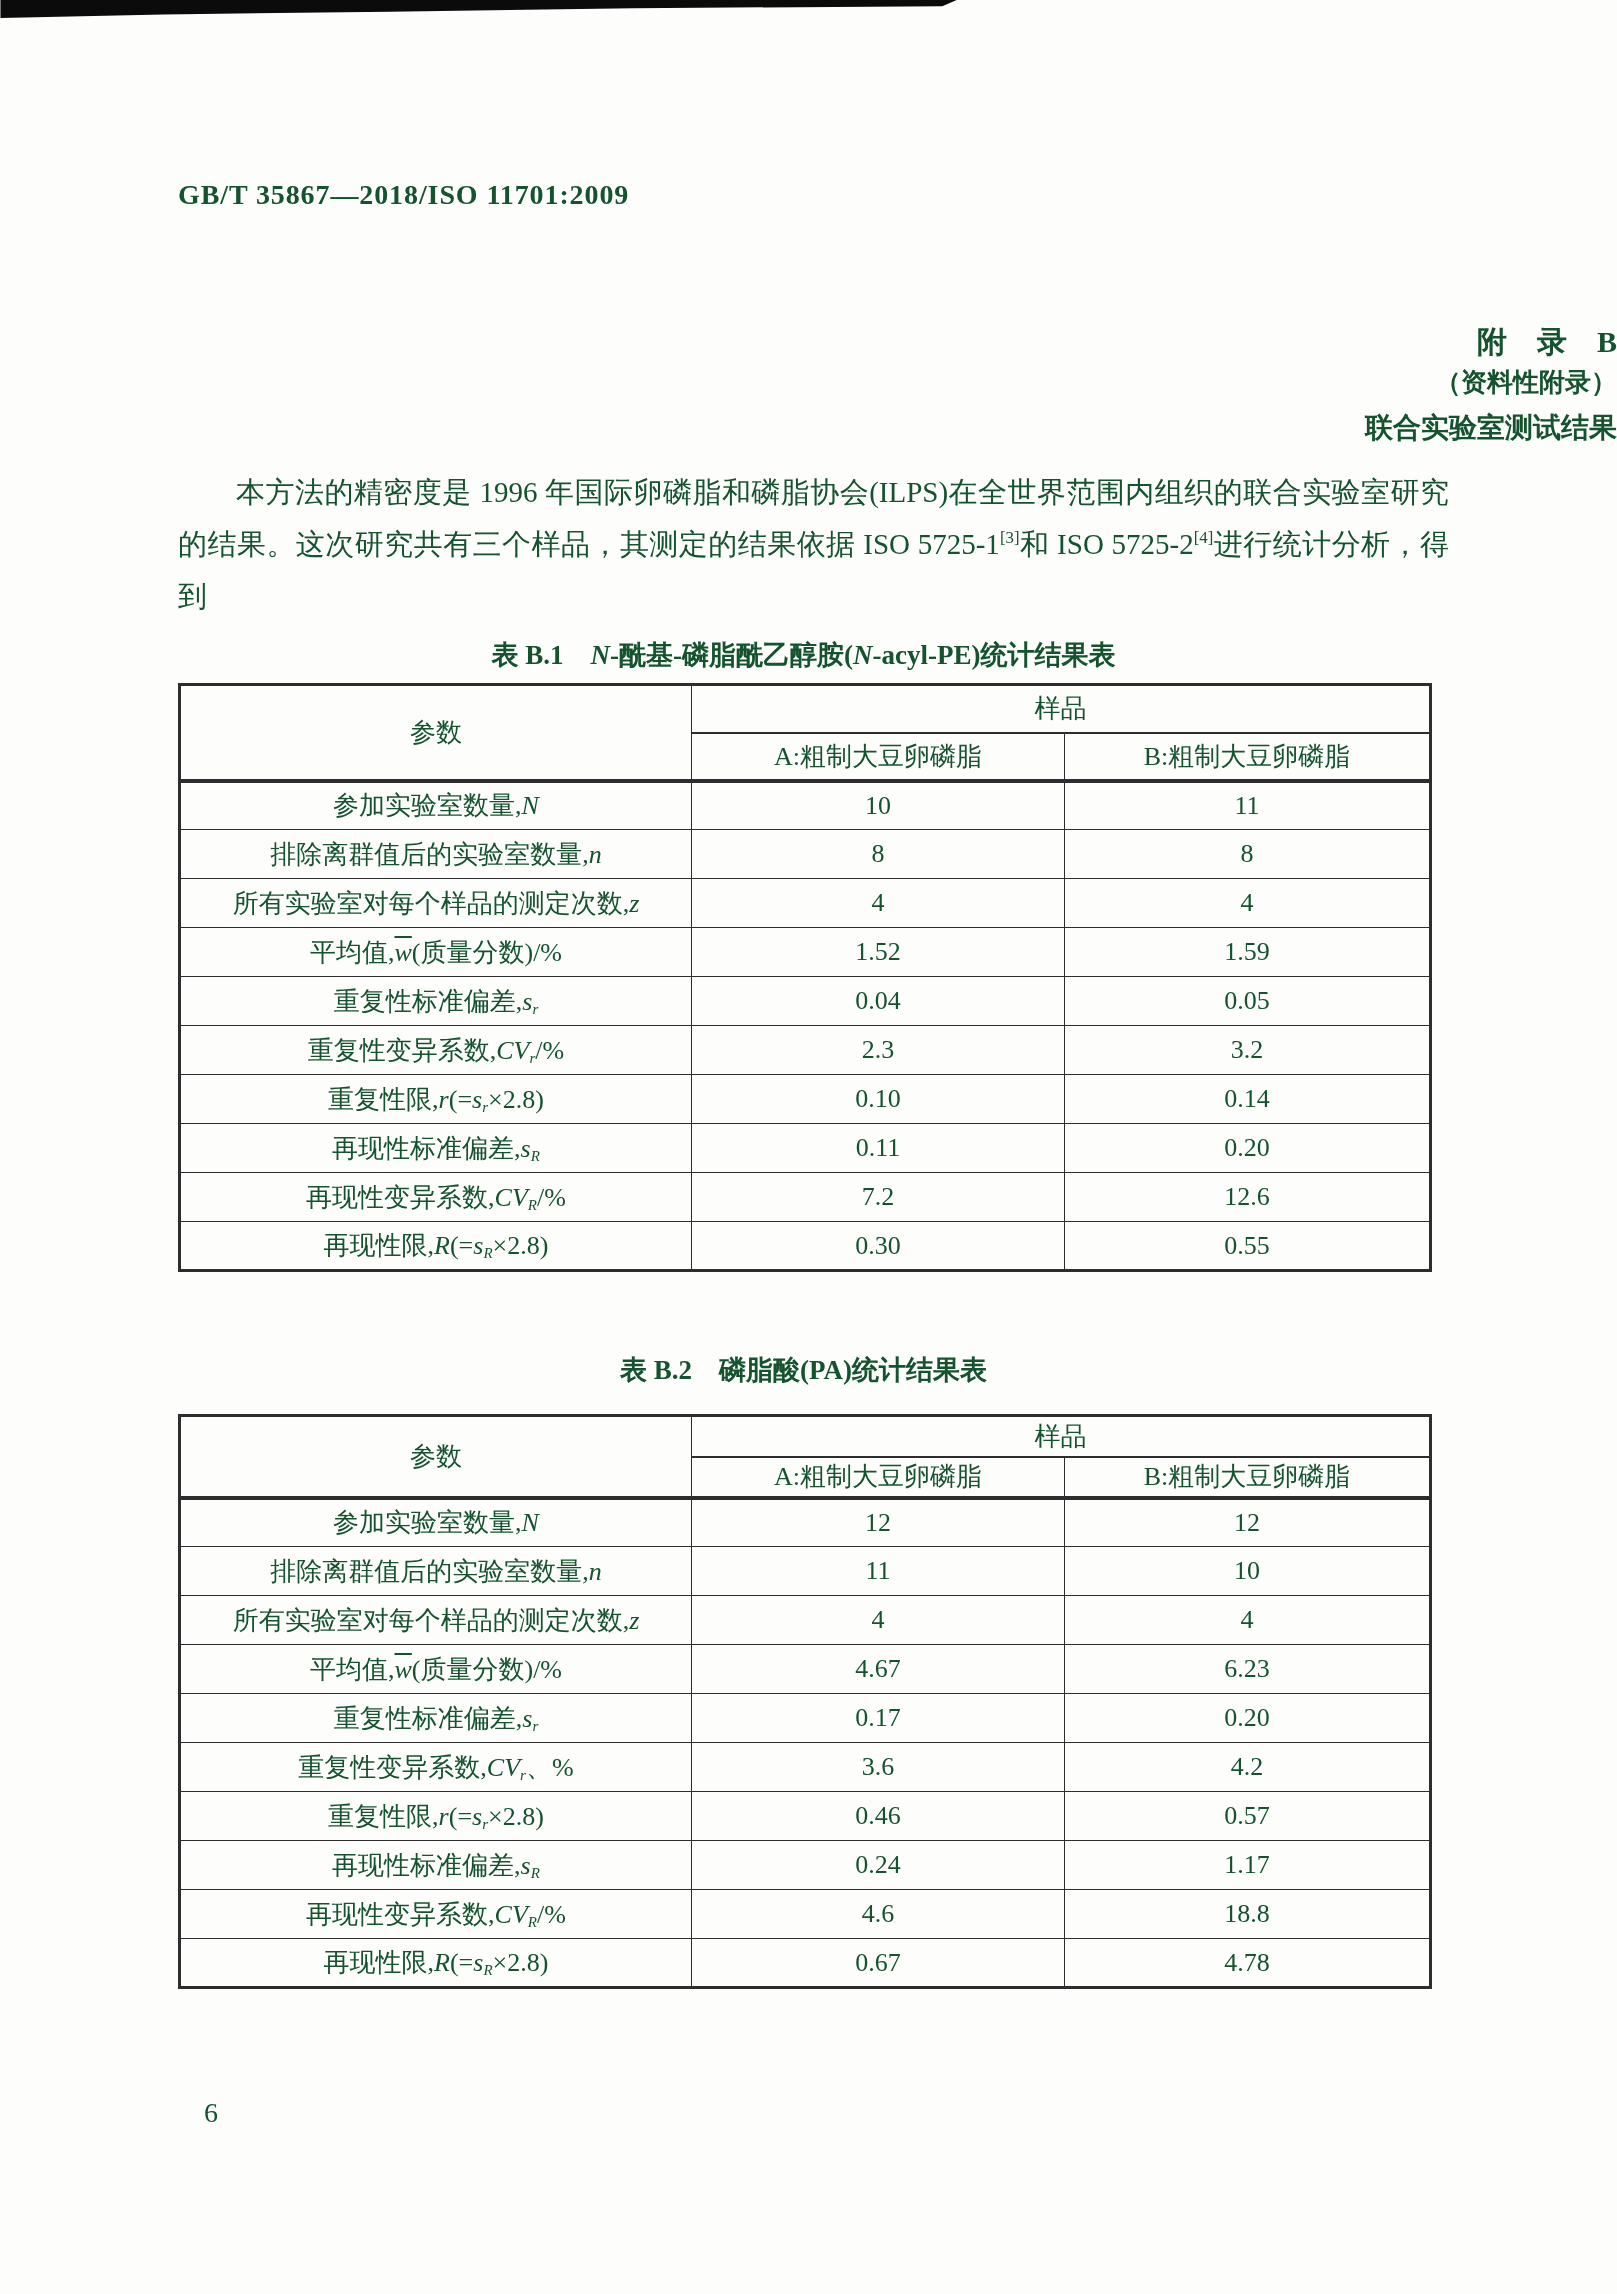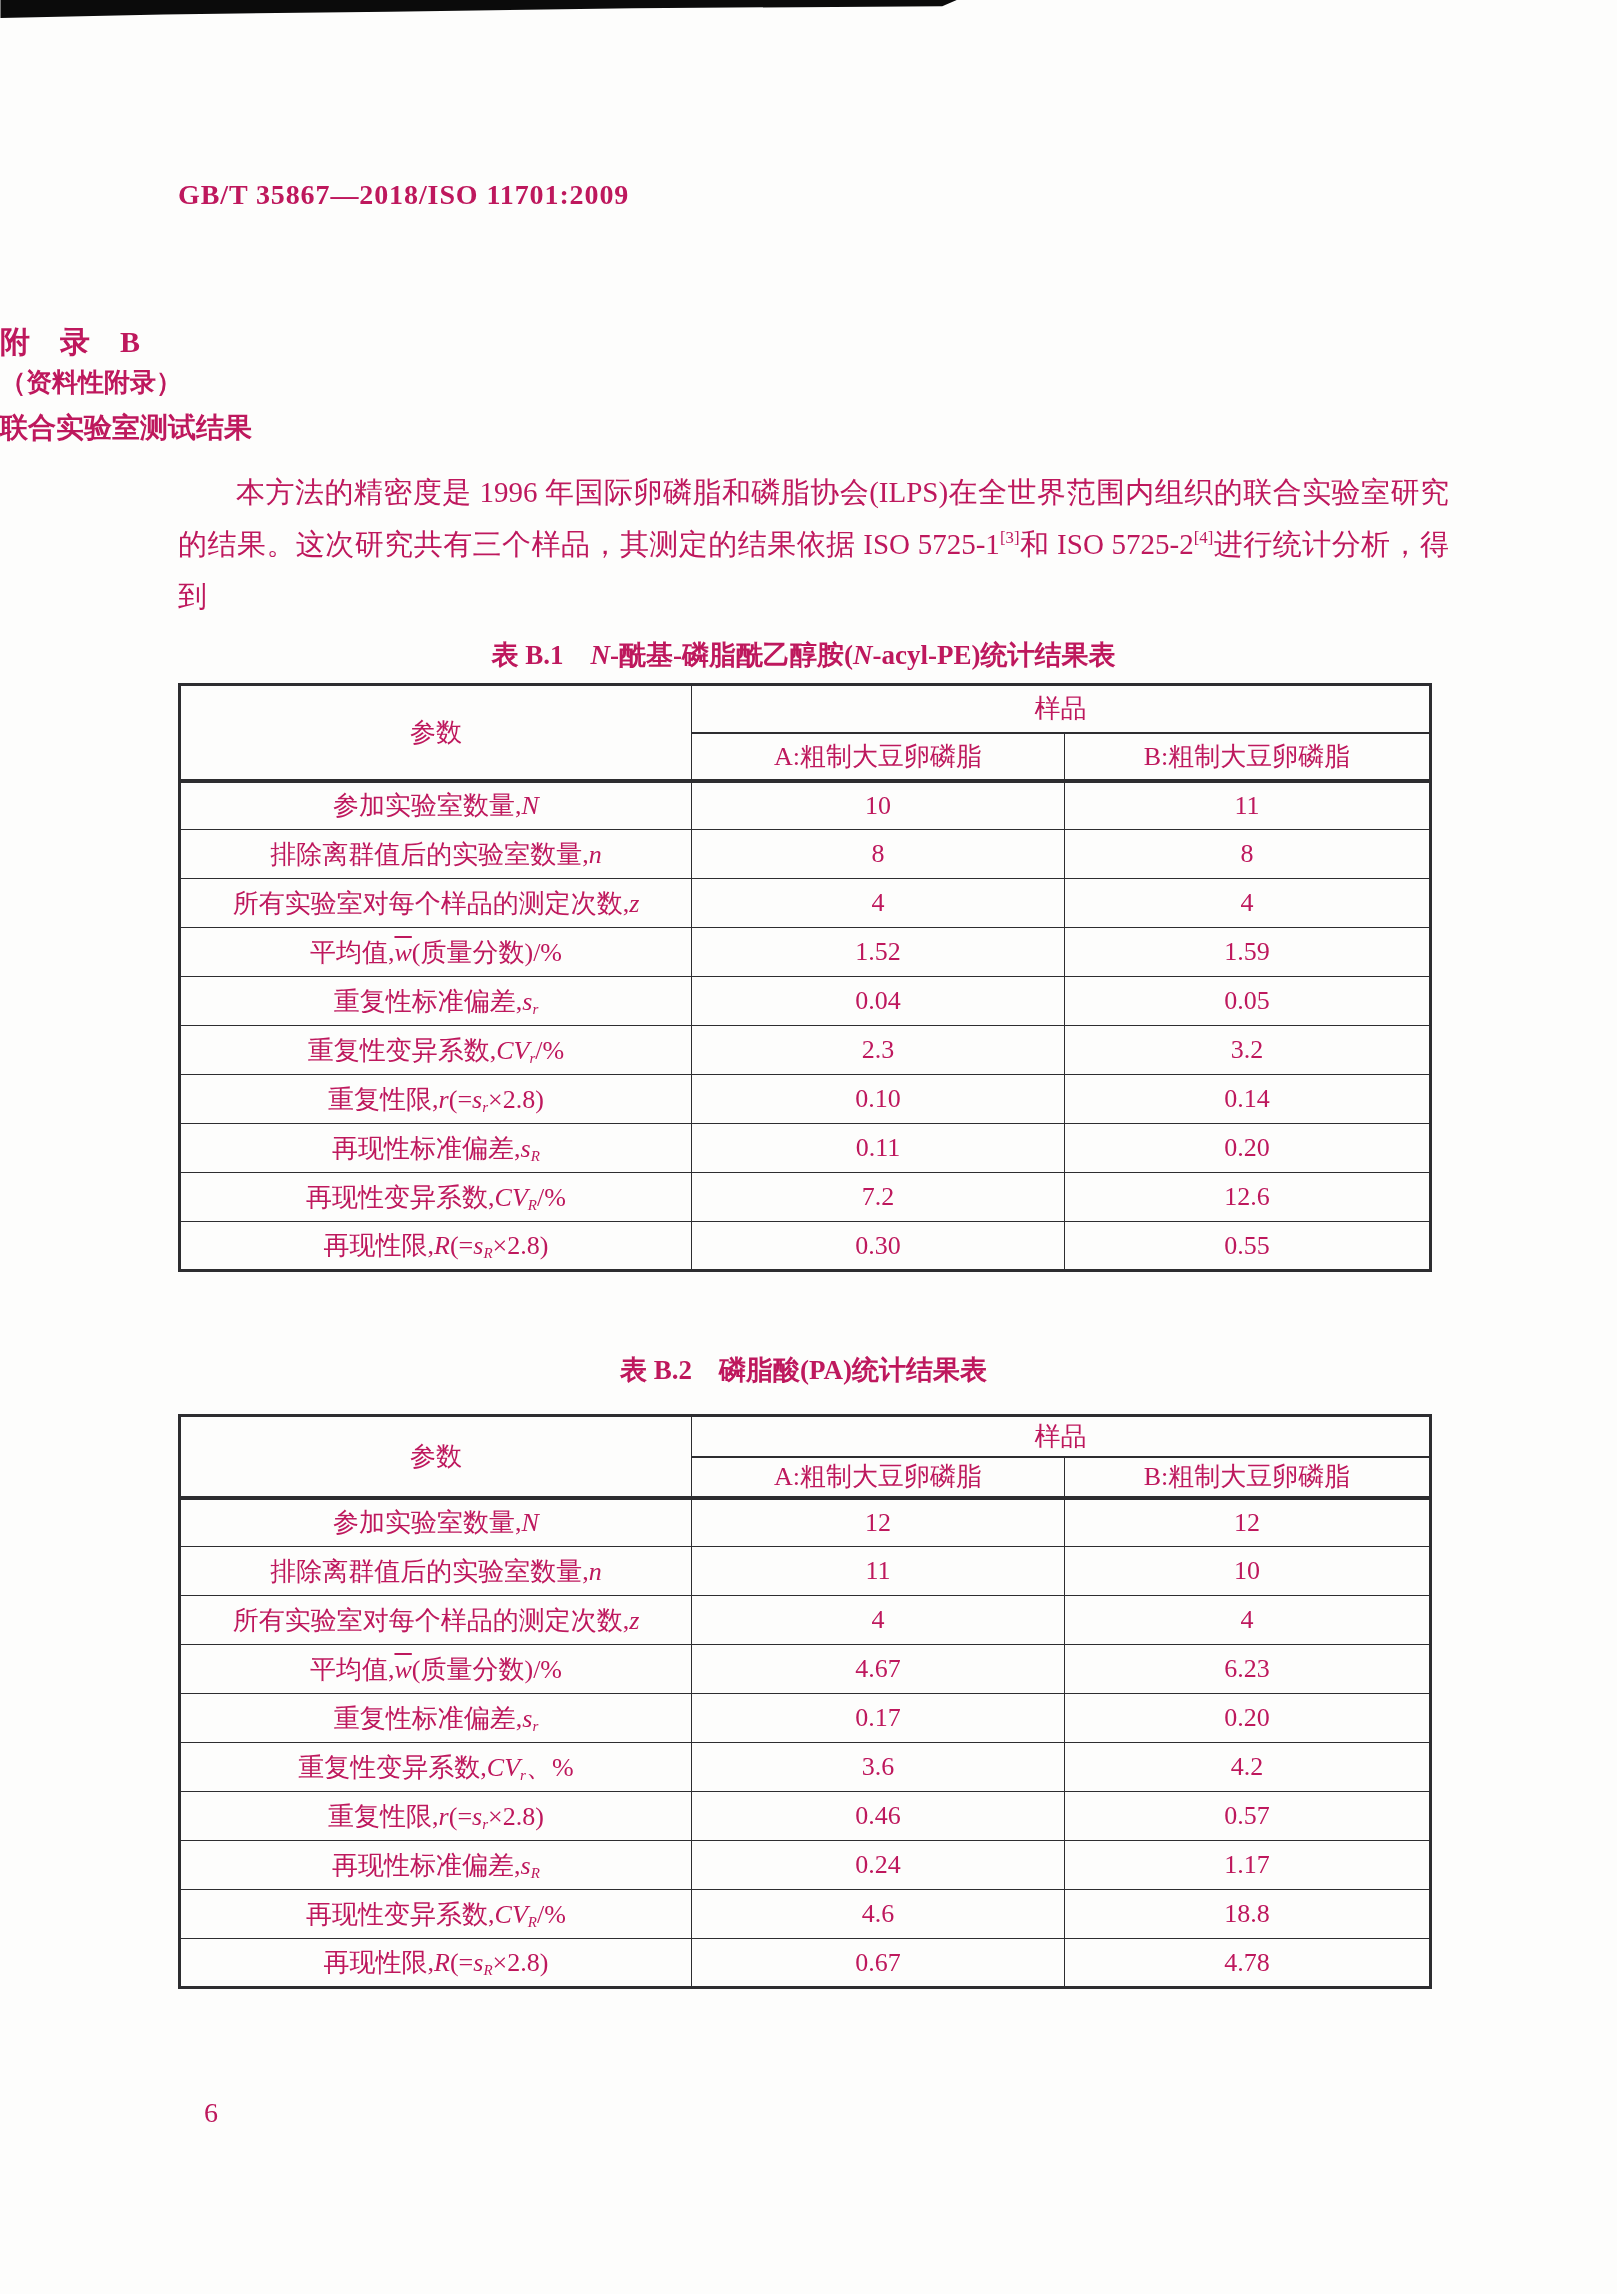--- a/index.html
+++ b/index.html
@@ -1,26 +1,26 @@
 <!DOCTYPE html>
 <html style="font-size:14.5px"><head>
 <meta charset="utf-8">
 <style>
   html,body{margin:0;padding:0;background:#e8e8e8;}
   .page{
     position:relative;width:1617px;height:2294px;margin:0 auto;
-    background:#fdfdfc;color:#be185d;overflow:hidden;
+    background:#fdfdfc;color:#14532d;overflow:hidden;
     font-family:"Liberation Serif","DejaVu Serif",serif;
   }
   .artifact{position:absolute;left:0;top:0;}
   .doc-header{
     position:absolute;left:178px;top:179px;
     font-size:28px;font-weight:bold;letter-spacing:0.9px;white-space:nowrap;
   }
-  .apx{position:absolute;left:0;width:1617px;text-align:left;font-weight:bold;white-space:nowrap;}
+  .apx{position:absolute;left:0;width:1617px;text-align:right;font-weight:bold;white-space:nowrap;}
   .apx-1{top:322px;font-size:30px;}
   .apx-2{top:365px;font-size:26px;}
   .apx-3{top:409px;font-size:28px;}
   .intro{
     position:absolute;left:178px;top:466px;width:1271px;
     font-size:29px;line-height:52px;
   }
   .p-line{text-align:justify;}
   .p-line.jfull{text-align-last:justify;}
   .p-line.ind{text-indent:2em;}

